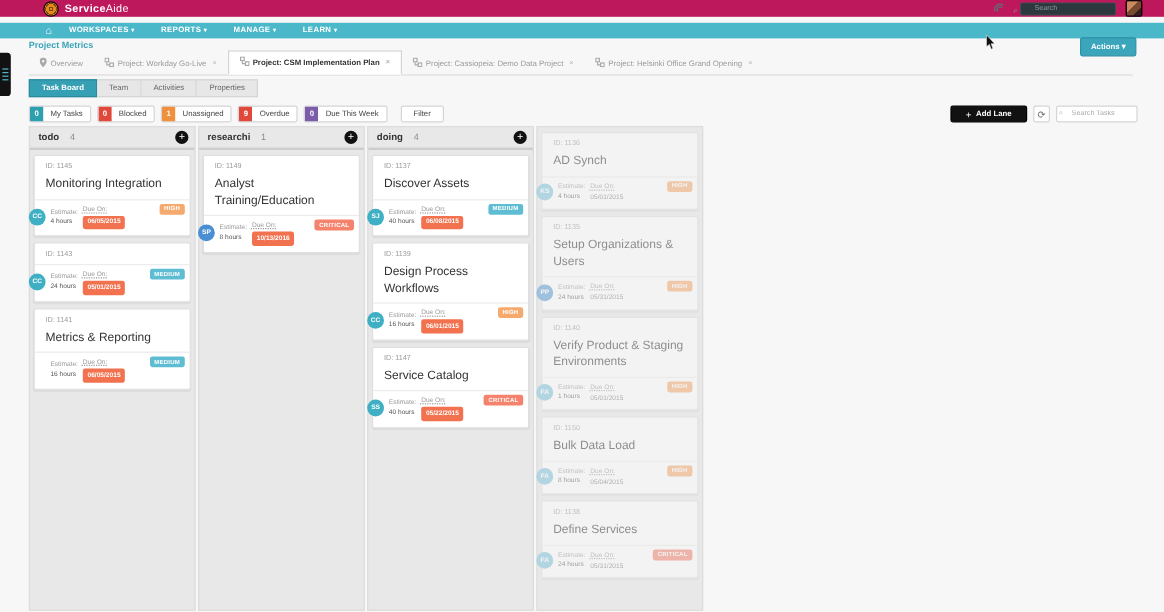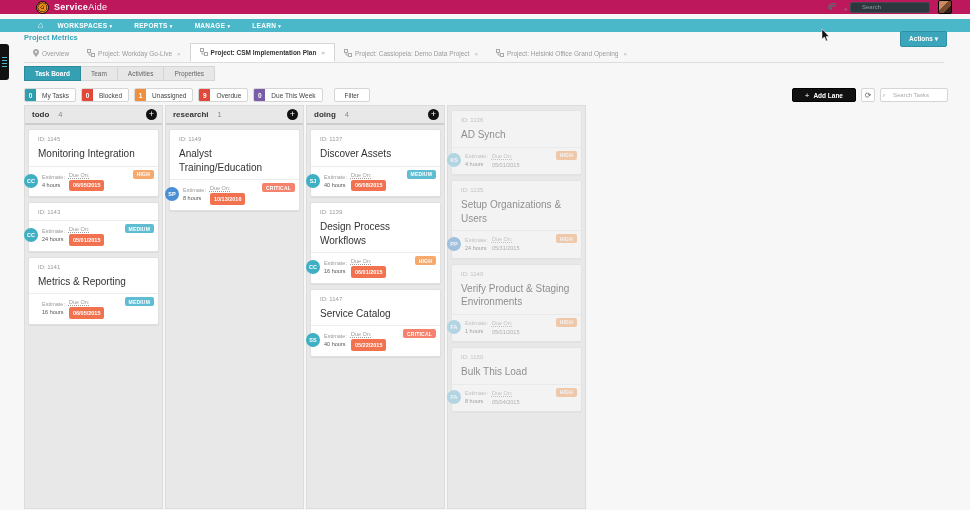--- a/index.html
+++ b/index.html
@@ -444,34 +444,52 @@
             <div class="meta due">
               <div class="m-lbl">Due On:</div>
               <div class="due-plain">05/01/2015</div>
             </div>
             <span class="prio" style="background: rgb(246, 169, 109);">HIGH</span>
           </div>
         </div>
         <div class="card done">
           <div class="card-body">
             <div class="card-id">ID: 1150</div>
-            <div class="card-title">Bulk This Load</div>
+            <div class="card-title">Bulk Data Load</div>
           </div>
           <div class="card-footer">
             <div class="cavatar" style="background: rgb(127, 196, 222);">FA</div>
             <div class="meta">
               <div class="m-lbl">Estimate:</div>
               <div class="m-val">8 hours</div>
             </div>
             <div class="meta due">
               <div class="m-lbl">Due On:</div>
               <div class="due-plain">05/04/2015</div>
             </div>
             <span class="prio" style="background: rgb(246, 169, 109);">HIGH</span>
           </div>
         </div>
+        <div class="card done">
+          <div class="card-body">
+            <div class="card-id">ID: 1138</div>
+            <div class="card-title">Define Services</div>
+          </div>
+          <div class="card-footer">
+            <div class="cavatar" style="background: rgb(127, 196, 222);">FA</div>
+            <div class="meta">
+              <div class="m-lbl">Estimate:</div>
+              <div class="m-val">24 hours</div>
+            </div>
+            <div class="meta due">
+              <div class="m-lbl">Due On:</div>
+              <div class="due-plain">05/31/2015</div>
+            </div>
+            <span class="prio" style="background: rgb(244, 130, 109);">CRITICAL</span>
+          </div>
+        </div>
       </div>
     </div>
   </div>
 
 <svg class="cursor" viewBox="0 0 9 13">
   <path d="M1 0 L1 10 L3.5 8 L5 12 L6.5 11.4 L5 7.5 L8 7.5 Z" fill="#111" stroke="#fff" stroke-width=".5"></path>
 </svg>
 
 </body></html>

